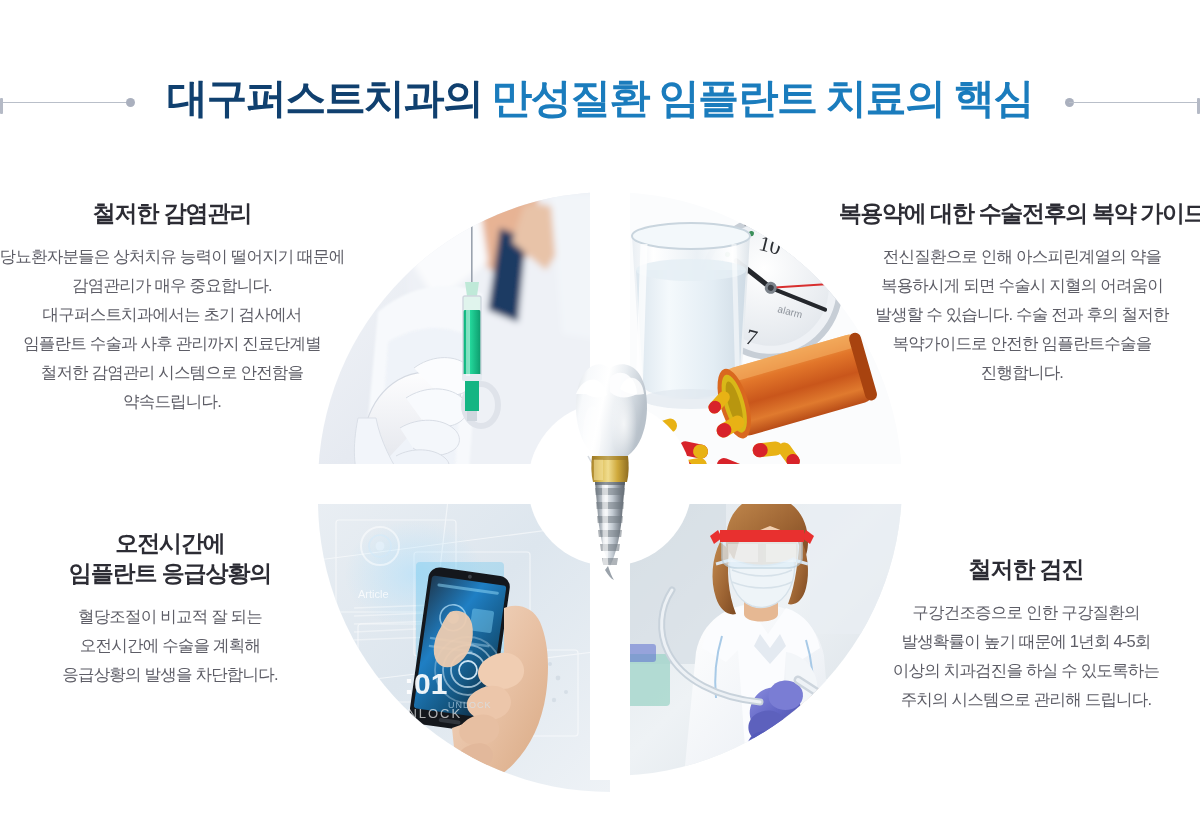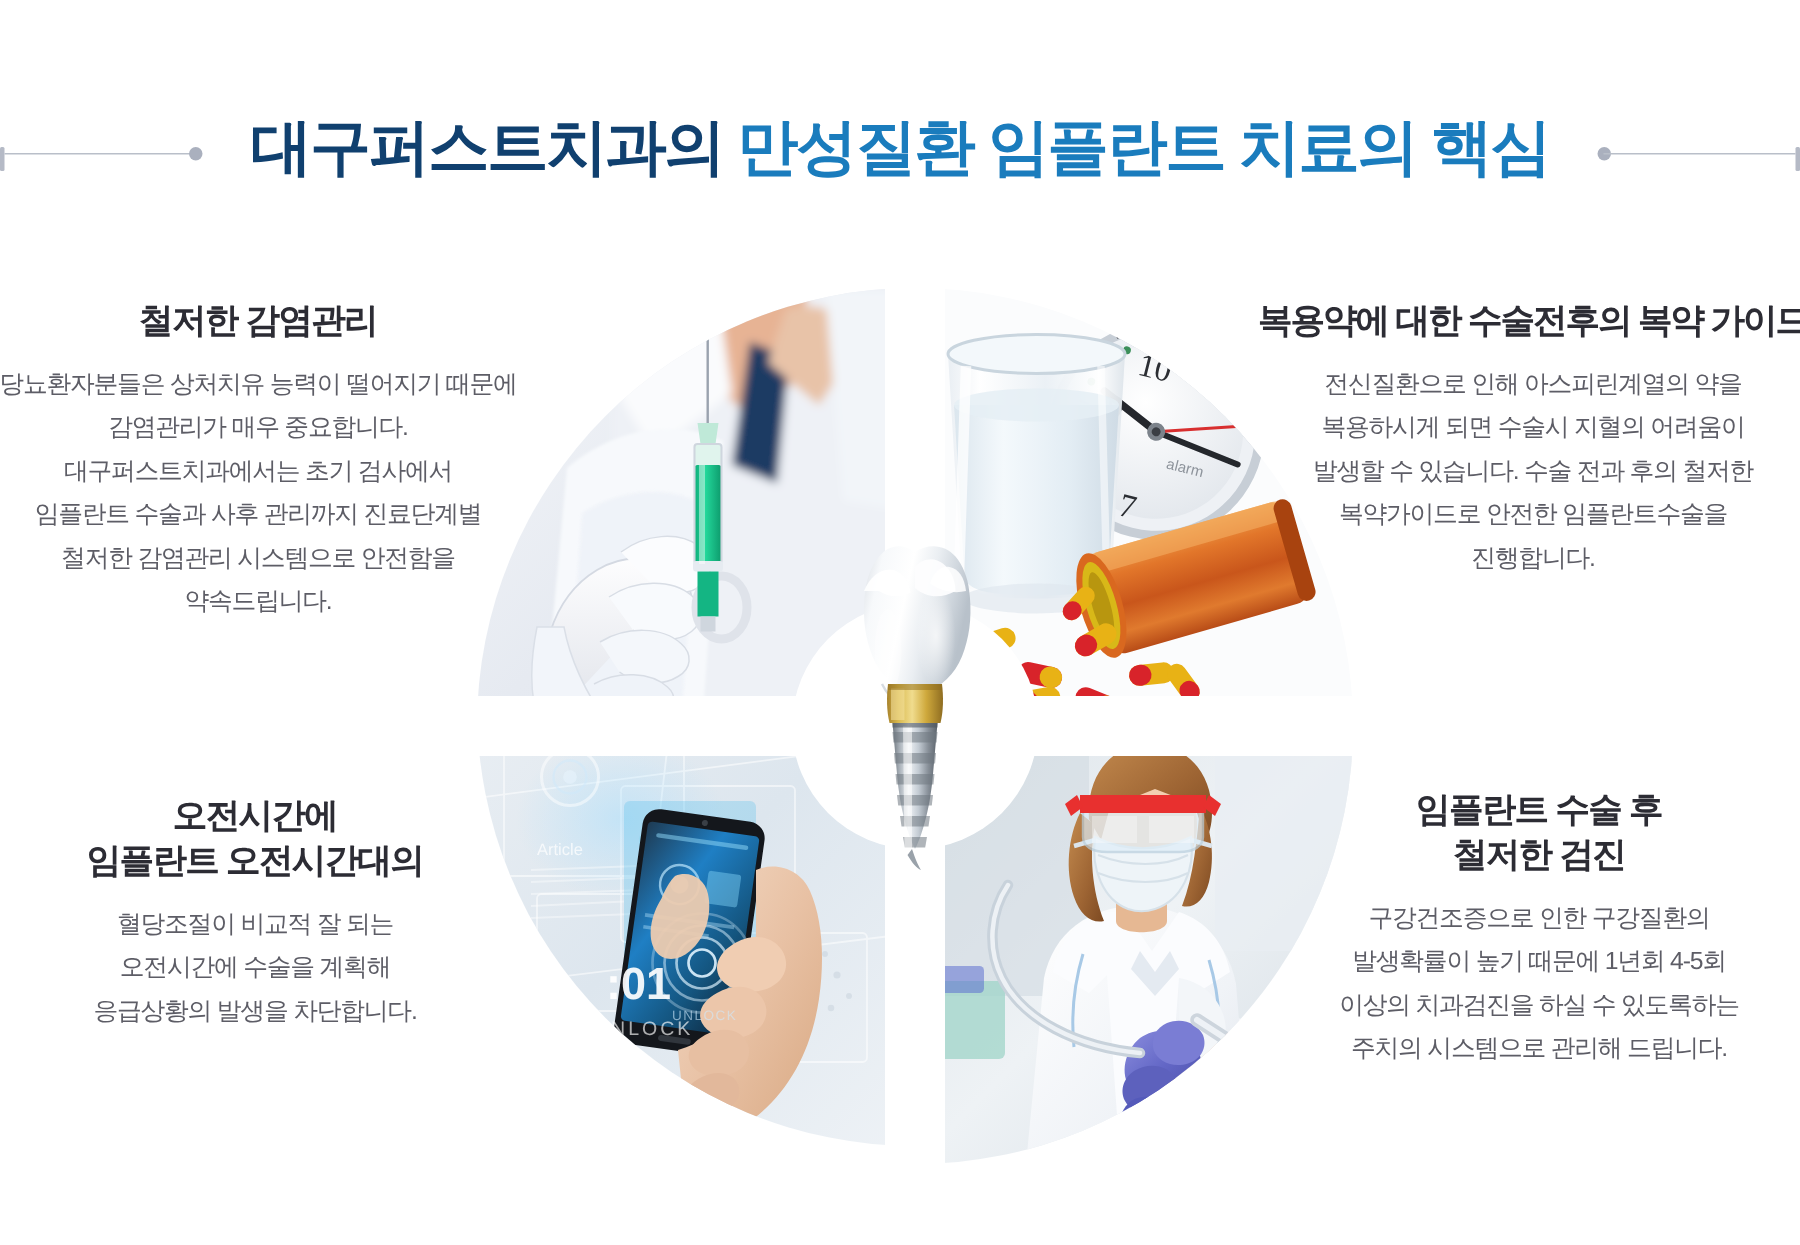--- a/index.html
+++ b/index.html
@@ -53,21 +53,21 @@
   .br{left:850px;top:524px;width:352px;text-align:center;}
   .tr h3{letter-spacing:-1.35px;}
 
   
   .wheel{position:absolute;left:318px;top:192px;width:584px;height:584px;}
   .quad{
     position:absolute;width:292px;height:292px;overflow:hidden;
   }
   .q-tl{left:0;top:0;border-radius:292px 0 0 0;}
   .q-tr{left:292px;top:0;border-radius:0 292px 0 0;}
-  .q-bl{left:0;top:280px;border-radius:0 0 0 292px;}
+  .q-bl{left:0;top:308px;border-radius:0 0 0 292px;}
   .q-br{left:292px;top:292px;border-radius:0 0 292px 0;}
   .quad .art{position:absolute;left:0;top:0;width:292px;height:292px;}
 
   
   .gap-v{position:absolute;left:272px;top:-4px;width:40px;height:592px;background:#fff;}
   .gap-h{position:absolute;left:-4px;top:272px;width:592px;height:40px;background:#fff;}
 
   .center-mask{
     position:absolute;left:210px;top:210px;width:164px;height:164px;
     border-radius:50%;background:#fff;
@@ -568,27 +568,27 @@
   <div class="block tr">
     <h3>복용약에 대한 수술전후의 복약 가이드</h3>
     <p>전신질환으로 인해 아스피린계열의 약을</p>
     <p>복용하시게 되면 수술시 지혈의 어려움이</p>
     <p>발생할 수 있습니다. 수술 전과 후의 철저한</p>
     <p>복약가이드로 안전한 임플란트수술을</p>
     <p>진행합니다.</p>
   </div>
 
   <div class="block bl">
-    <h3><span>오전시간에</span><br><span>임플란트 오전시간대의</span></h3>
+    <h3><span>오전시간에</span><br><span>임플란트 응급상황의</span></h3>
     <p>혈당조절이 비교적 잘 되는</p>
     <p>오전시간에 수술을 계획해</p>
     <p>응급상황의 발생을 차단합니다.</p>
   </div>
 
   <div class="block br">
-    <h3><span>임플란트 수술 후</span><br><span>철저한 검진</span></h3>
+    <h3><br><span>철저한 검진</span></h3>
     <p>구강건조증으로 인한 구강질환의</p>
     <p>발생확률이 높기 때문에 1년회 4-5회</p>
     <p>이상의 치과검진을 하실 수 있도록하는</p>
     <p>주치의 시스템으로 관리해 드립니다.</p>
   </div>
 
 </div>
 
 </body></html>

